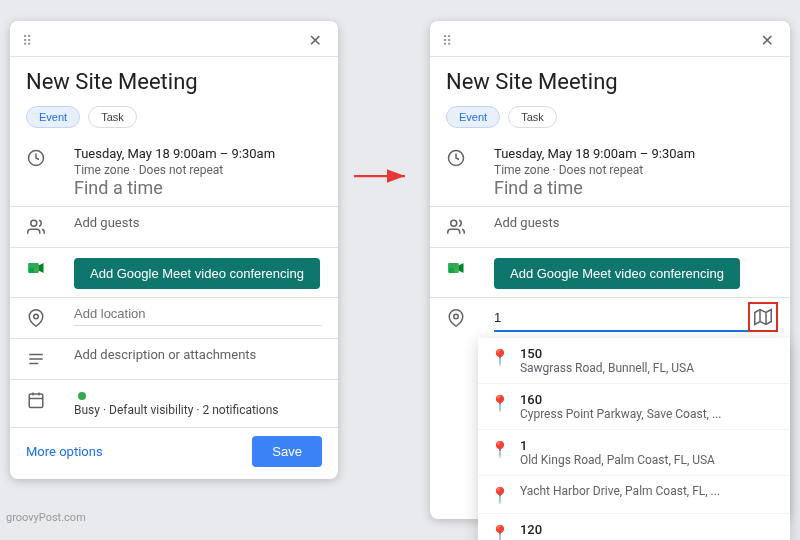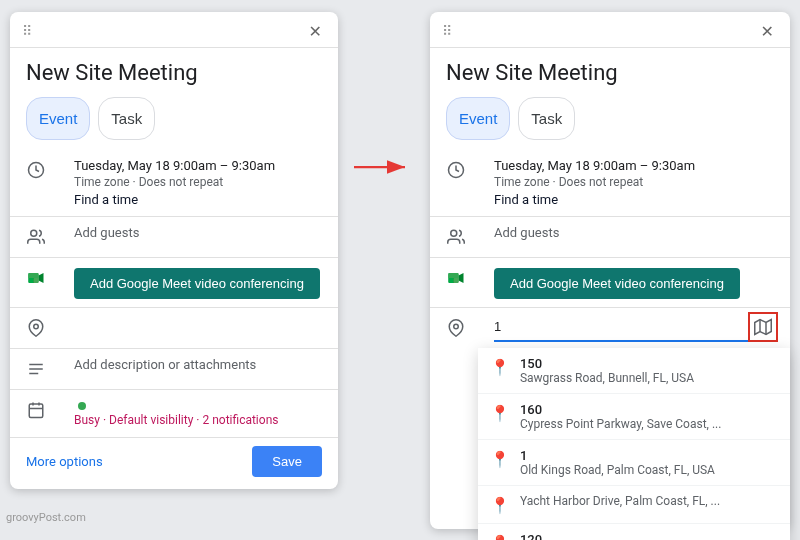--- a/index.html
+++ b/index.html
@@ -63,23 +63,23 @@
       padding: 12px 16px 8px 16px;
     }
 
     .tab-row {
       display: flex;
       gap: 8px;
       padding: 4px 16px 12px 16px;
     }
 
     .tab {
-      padding: 12px 12px;
+      padding: 4px 12px;
       border-radius: 16px;
-      font-size: 15px;
+      font-size: 11px;
       cursor: pointer;
       border: 1px solid #dadce0;
       background: #fff;
       color: #3c4043;
     }
 
     .tab.active {
       background: #e8f0fe;
       color: #1a73e8;
       border-color: #c5d4f6;
@@ -114,22 +114,22 @@
       color: #202124;
     }
 
     .timezone-text {
       font-size: 12px;
       color: #5f6368;
       margin-top: 2px;
     }
 
     .find-time-link {
-      color: #0f172a;
-      font-size: 13px;
+      color: #737373;
+      font-size: 18px;
       text-decoration: none;
       cursor: pointer;
     }
 
     .add-guests-text {
       font-size: 13px;
       color: #5f6368;
     }
 
     .meet-btn {
@@ -171,21 +171,21 @@
       color: #5f6368;
     }
 
     .calendar-name {
       font-size: 13px;
       color: #202124;
     }
 
     .calendar-sub {
       font-size: 12px;
-      color: #be185d;
+      color: #404040;
     }
 
     .green-dot {
       display: inline-block;
       width: 8px;
       height: 8px;
       background: #34a853;
       border-radius: 50%;
       margin-left: 4px;
     }
@@ -392,20 +392,25 @@
     </div>
 
     <hr class="divider">
 
     <div class="section-row">
       <div class="section-icon">
         <svg width="18" height="18" viewBox="0 0 24 24" fill="none" stroke="#5f6368" stroke-width="2">
           <path d="M21 10c0 7-9 13-9 13s-9-6-9-13a9 9 0 0 1 18 0z"></path>
             <circle cx="12" cy="10" r="3"></circle>
         </svg>
+      </div>
+      <div class="section-content">
+        <div class="location-input-area">
+          <input class="location-input" type="text" placeholder="Add location" style="">
+        </div>
       </div>
     </div>
 
     <hr class="divider">
 
     <div class="section-row">
       <div class="section-icon">
         <svg width="18" height="18" viewBox="0 0 24 24" fill="none" stroke="#5f6368" stroke-width="2">
           <line x1="3" y1="6" x2="21" y2="6"></line>
             <line x1="3" y1="12" x2="21" y2="12"></line>

